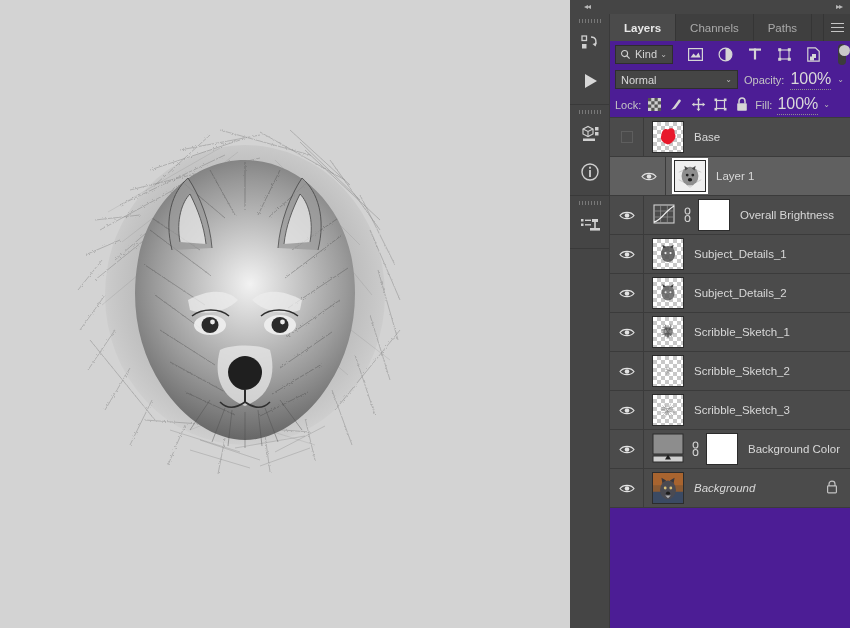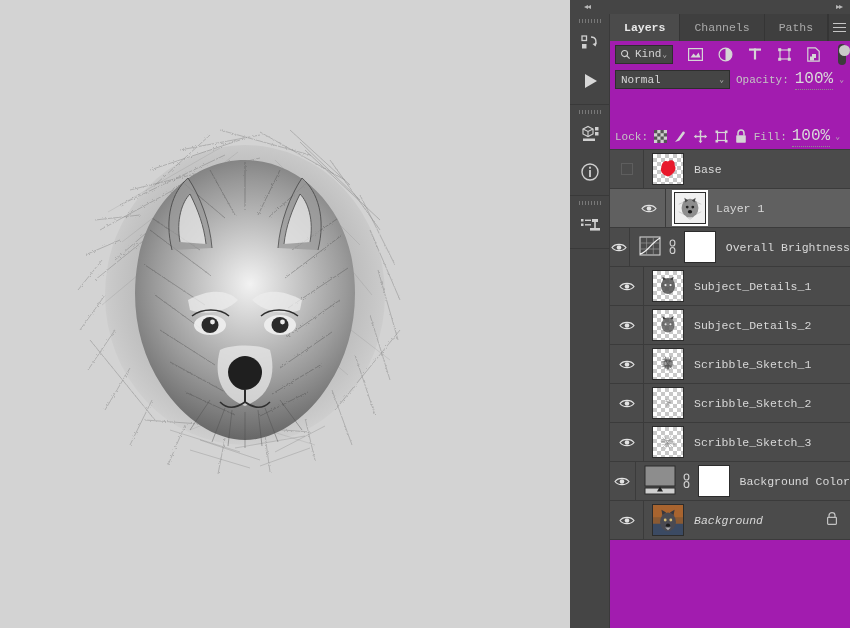--- a/index.html
+++ b/index.html
@@ -71,22 +71,22 @@
   .mini-btn {
     width: 40px; height: 38px;
     display: flex; align-items: center; justify-content: center;
   }
   .mini-btn svg { display: block; }
 
   
   .panel {
     position: absolute; left: 40px; top: 14px;
     width: 240px; height: 614px;
-    background: #a21caf;
-    display: flex; flex-direction: column; font-family: Liberation Mono, monospace;
+    background: #4c1d95;
+    display: flex; flex-direction: column;
   }
 
   
   .tabbar {
     height: 27px;
     background: #444444;
     display: flex; align-items: stretch;
     position: relative;
     flex: 0 0 auto;
   }
@@ -183,24 +183,23 @@
     color: #d9d9d9; font-size: 16px;
     border-bottom: 1px dotted #8d8d8d;
     padding-bottom: 1px;
   }
   .mini-caret { color: #bbb; font-size: 8px; line-height: 8px; }
 
   
   .lock-row {
     height: 25px;
     display: flex; align-items: center;
-    padding: 0 10px 0 5px;
+    padding: 0 20px 0 5px;
     gap: 5px;
     flex: 0 0 auto;
-    margin-top: 32px;
   }
   .lock-row .lbtn {
     width: 17px; height: 17px;
     display: flex; align-items: center; justify-content: center;
   }
 
   
   .layer-list {
     flex: 1;
     border-top: 1px solid #3b3b3b;

